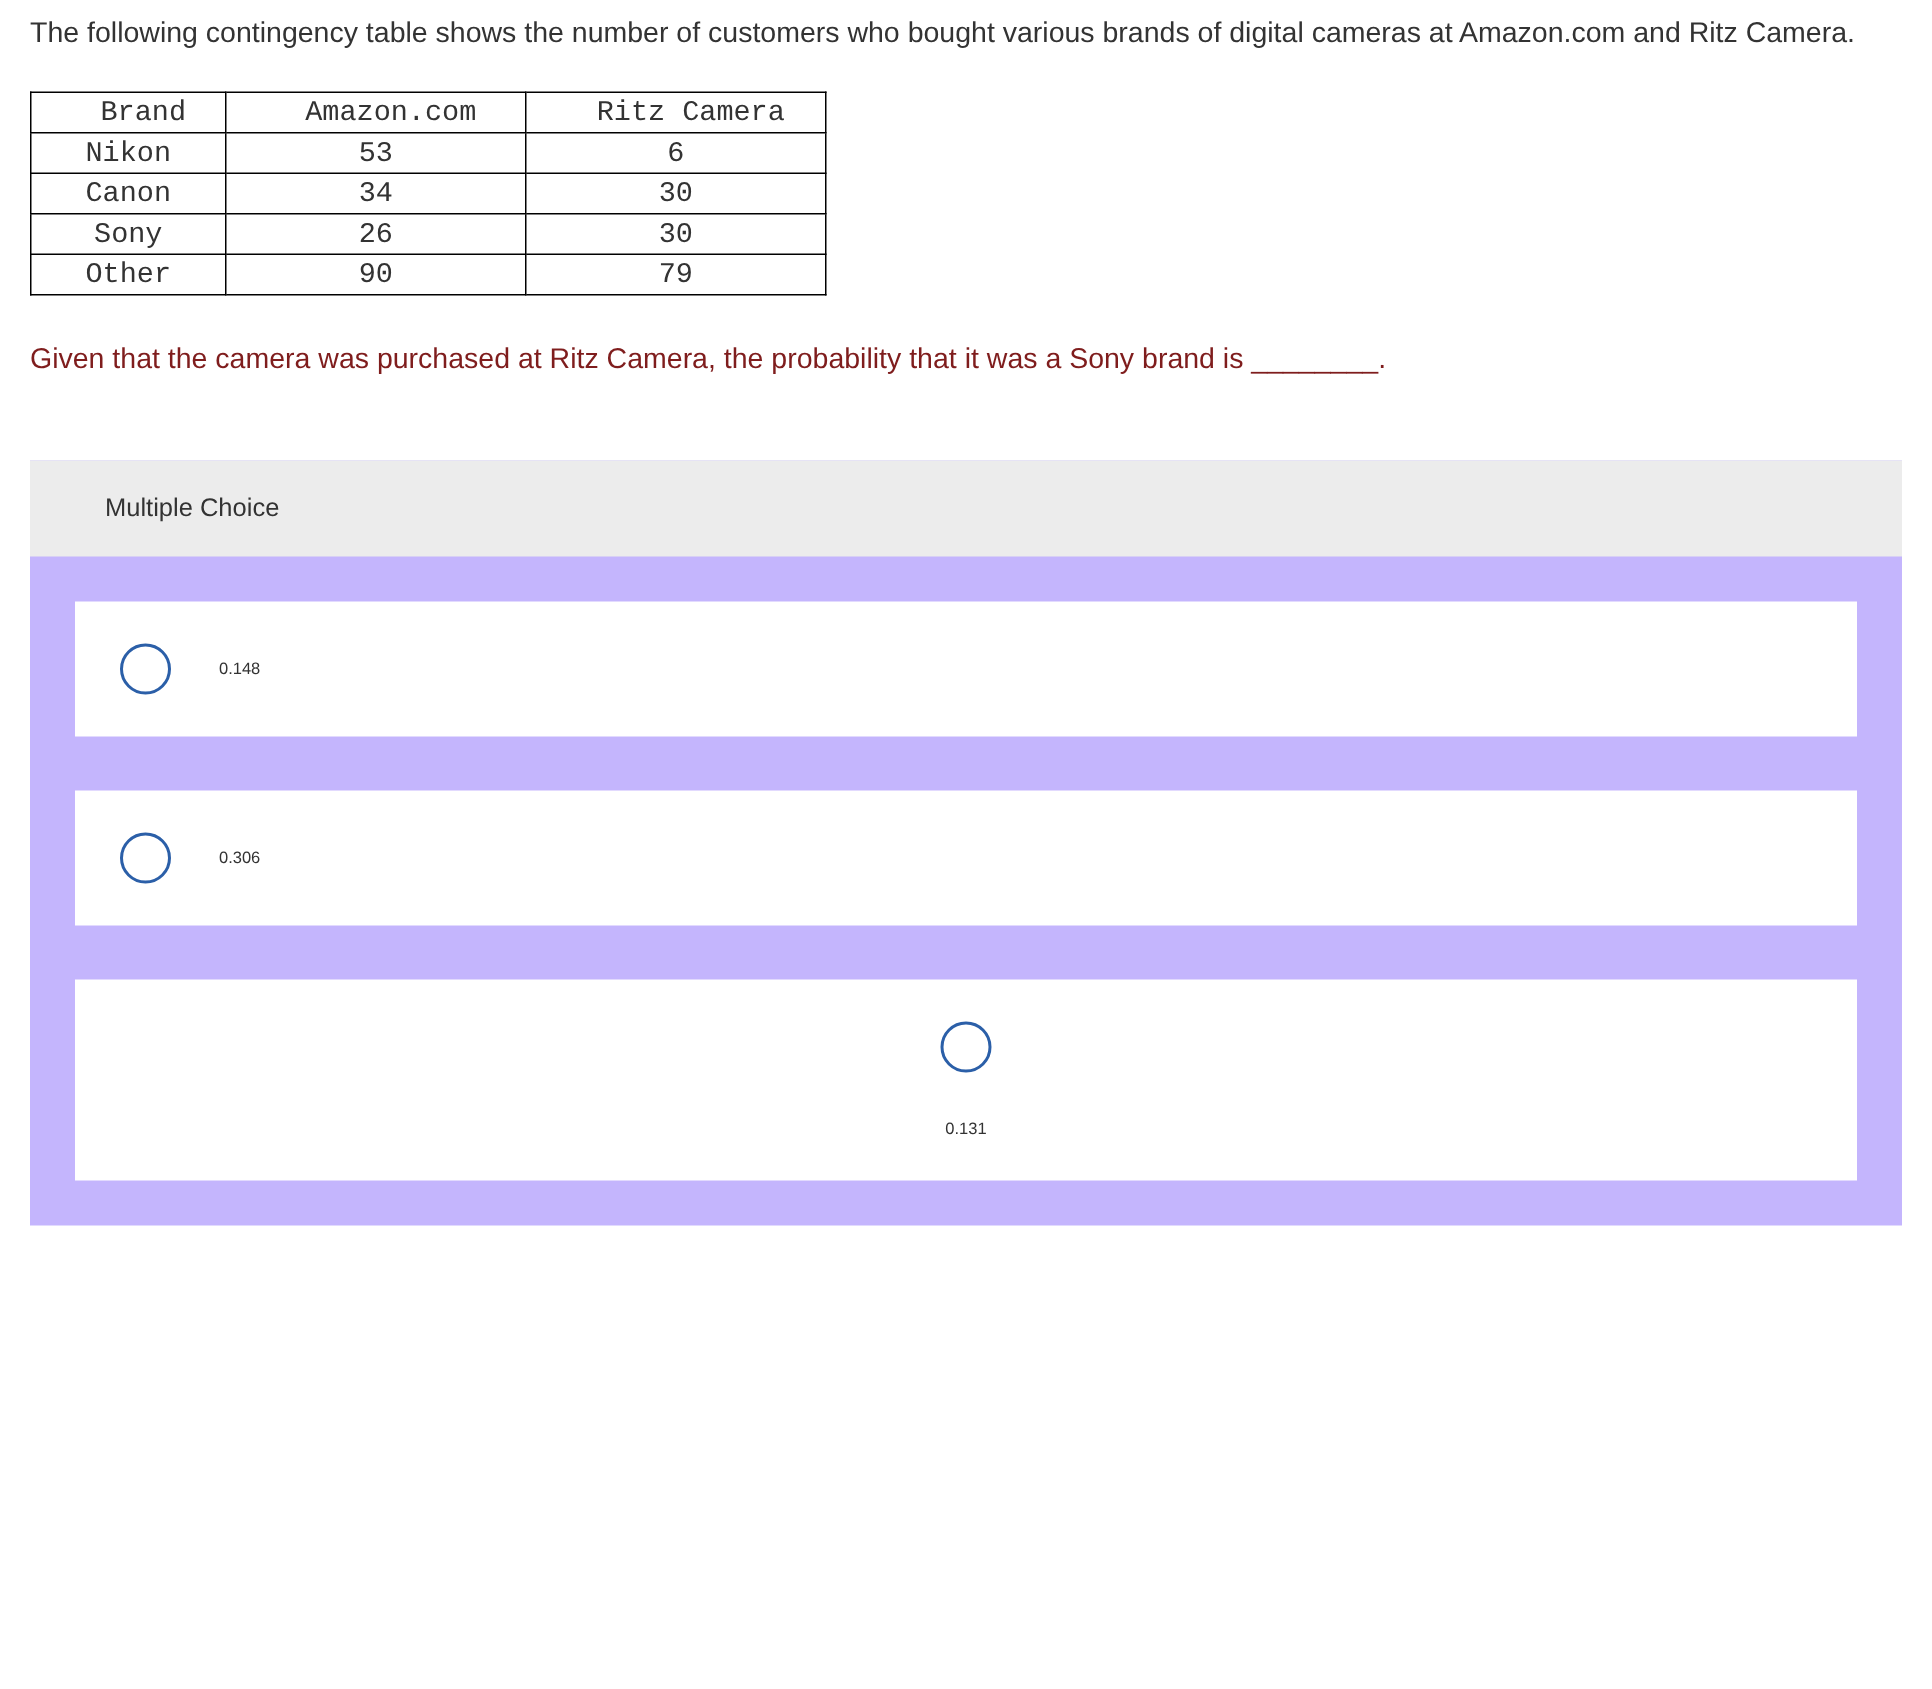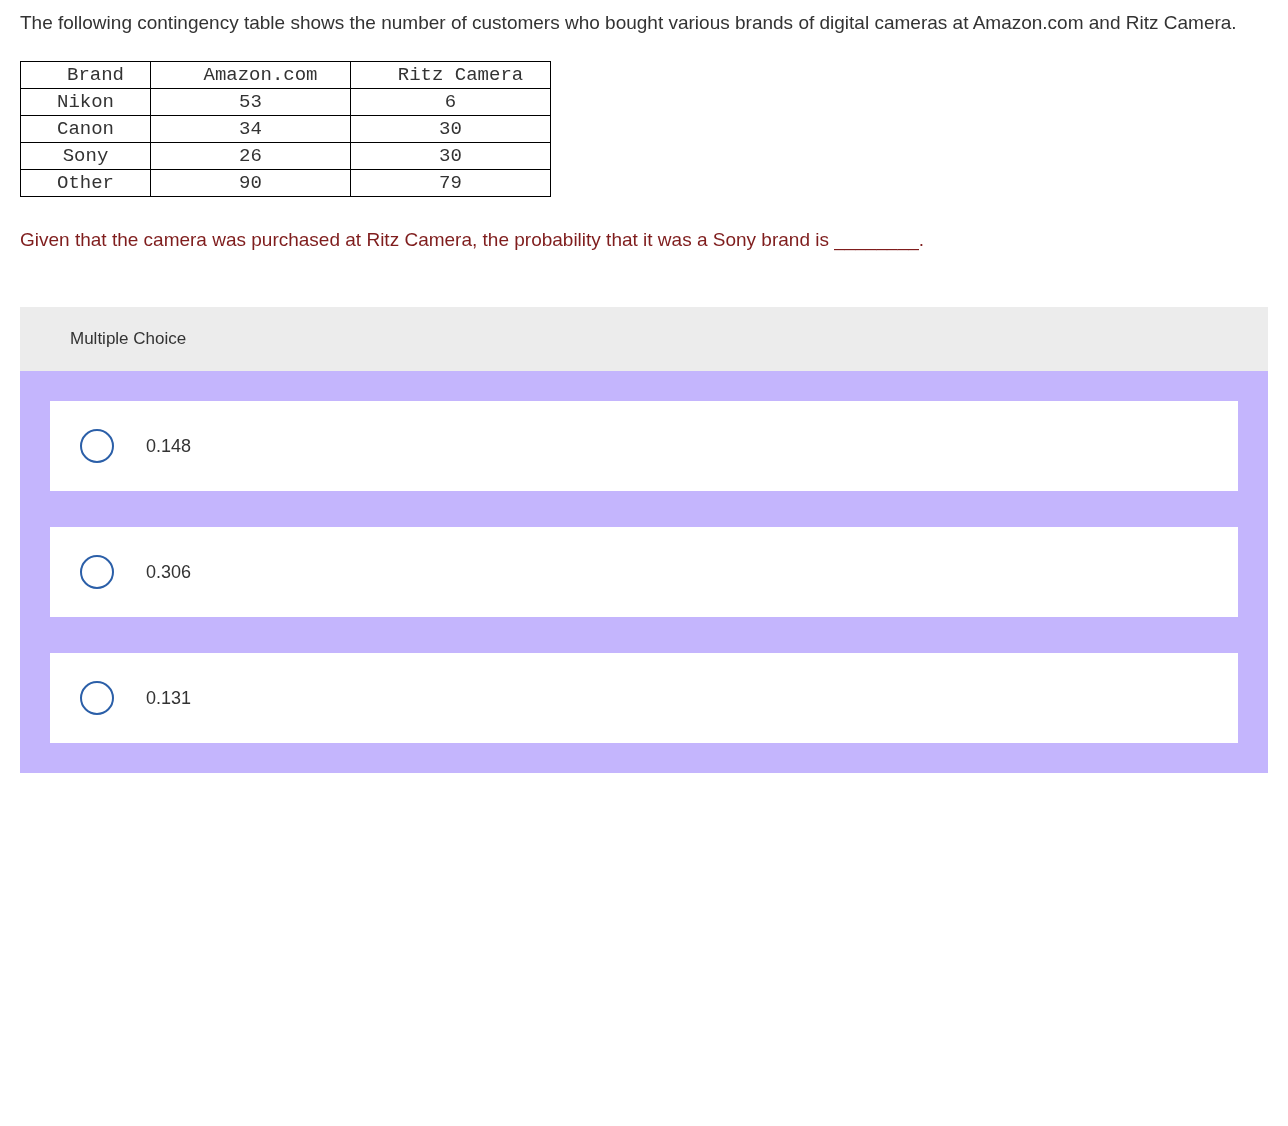--- a/index.html
+++ b/index.html
@@ -53,31 +53,31 @@
     padding: 30px 30px 0 30px;
   }
   .option {
     background: #fff;
     padding: 28px 30px;
     margin-bottom: 36px;
     display: flex;
     align-items: center;
     gap: 32px;
   }
-  .option:last-child { margin-bottom: 0; }
+  .option:last-child { margin-bottom: 0; flex-direction: column; }
   .radio {
     width: 34px;
     height: 34px;
     border: 2px solid #2b5fa8;
     border-radius: 50%;
     flex: 0 0 auto;
     background: #fff;
   }
   .opt-label {
-    font-size: 18px;
+    font-size: 11px;
     color: #333;
     text-align: right;
   }
 </style>
 </head>
 <body>
 
 <p class="intro">The following contingency table shows the number of customers who bought various brands of digital cameras at Amazon.com and Ritz Camera.</p>
 
 <table class="ctable">

